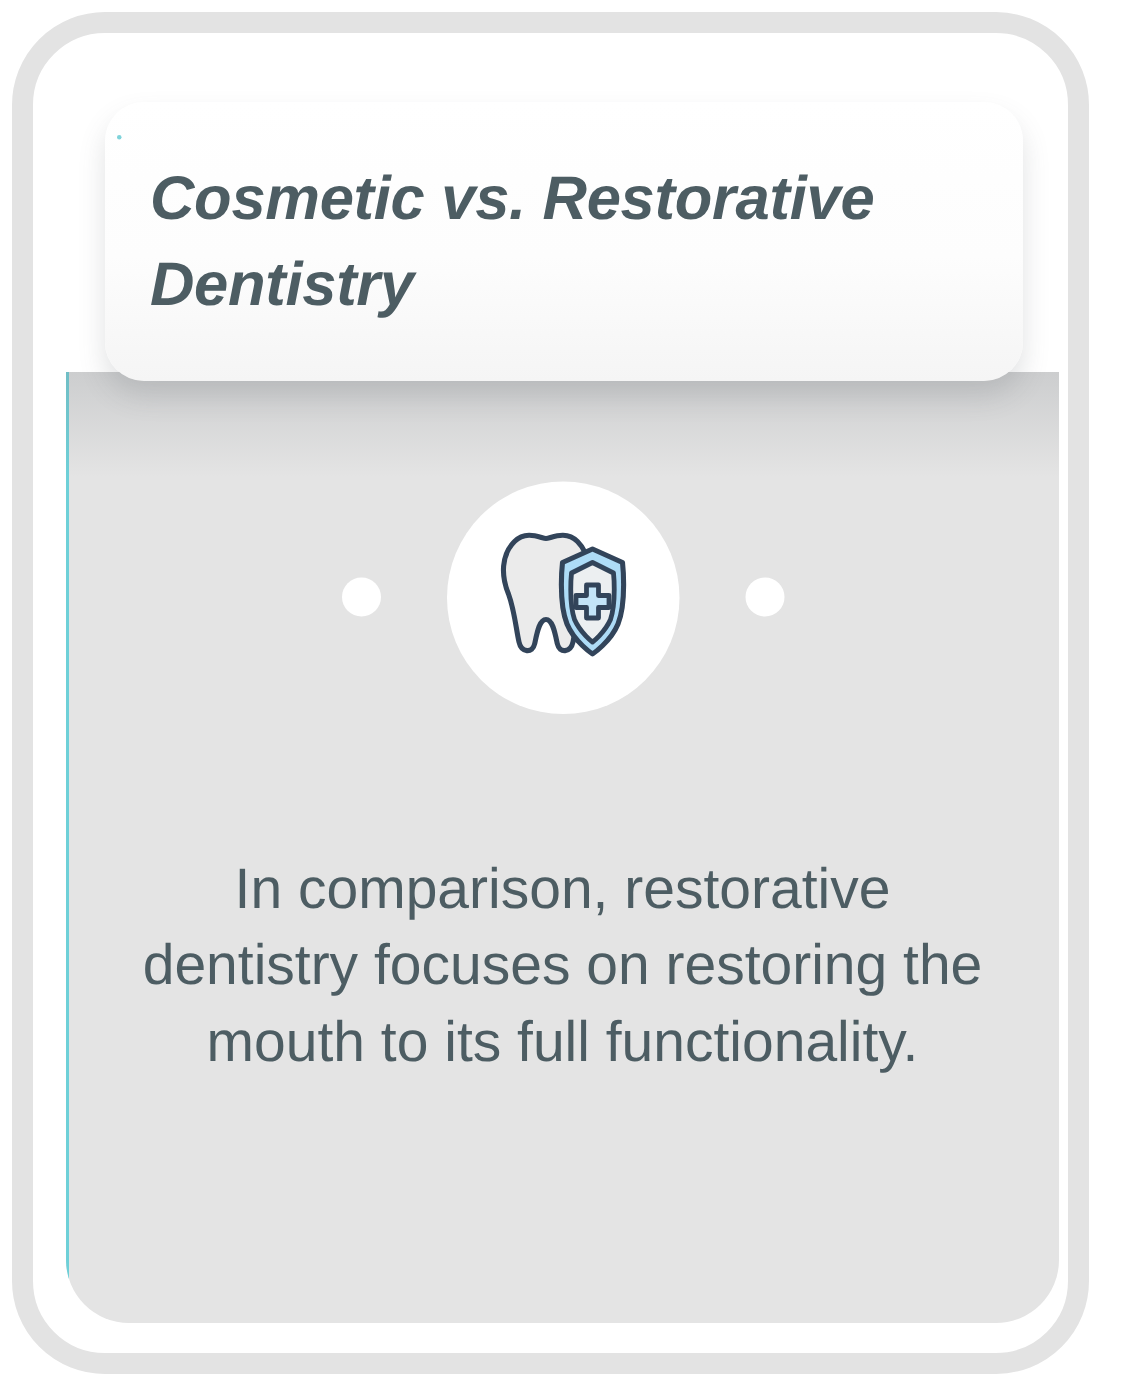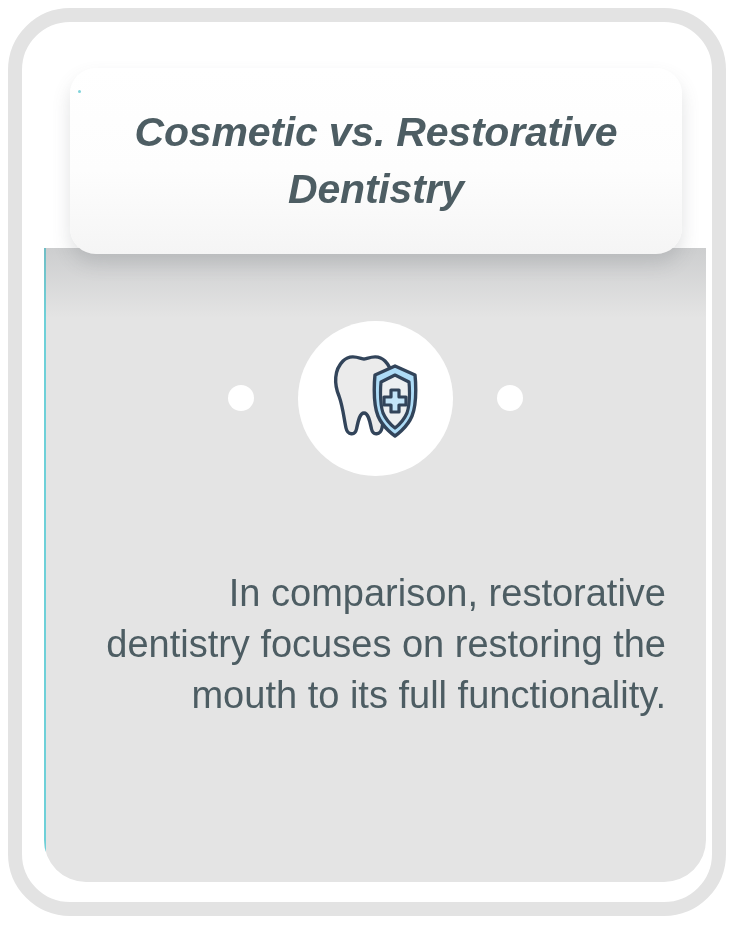--- a/index.html
+++ b/index.html
@@ -82,21 +82,20 @@
     height: 3px;
     border-radius: 50%;
     background: #7fd3da;
   }
   #panel-title {
     font-family: "Liberation Sans", sans-serif;
     font-size: 41px;
     font-weight: bold;
     font-style: italic;
     color: #4d5d63;
-    text-align: center;
     line-height: 1.38;
     letter-spacing: -0.2px;
   }
 
   
   #icon-row {
     position: absolute;
     left: 0;
     top: 60px;
     width: 662px;
@@ -124,21 +123,21 @@
     flex: 0 0 auto;
   }
   #icon-circle svg { display: block; }
 
   
   #body-text {
     position: absolute;
     left: 40px;
     top: 320px;
     width: 582px;
-    text-align: right;
+    text-align: center;
     font-family: "Liberation Sans", sans-serif;
     font-size: 38px;
     line-height: 1.34;
     color: #4d5d63;
   }
 </style>
 </head>
 <body>
 
 <div id="outer-frame"></div>

